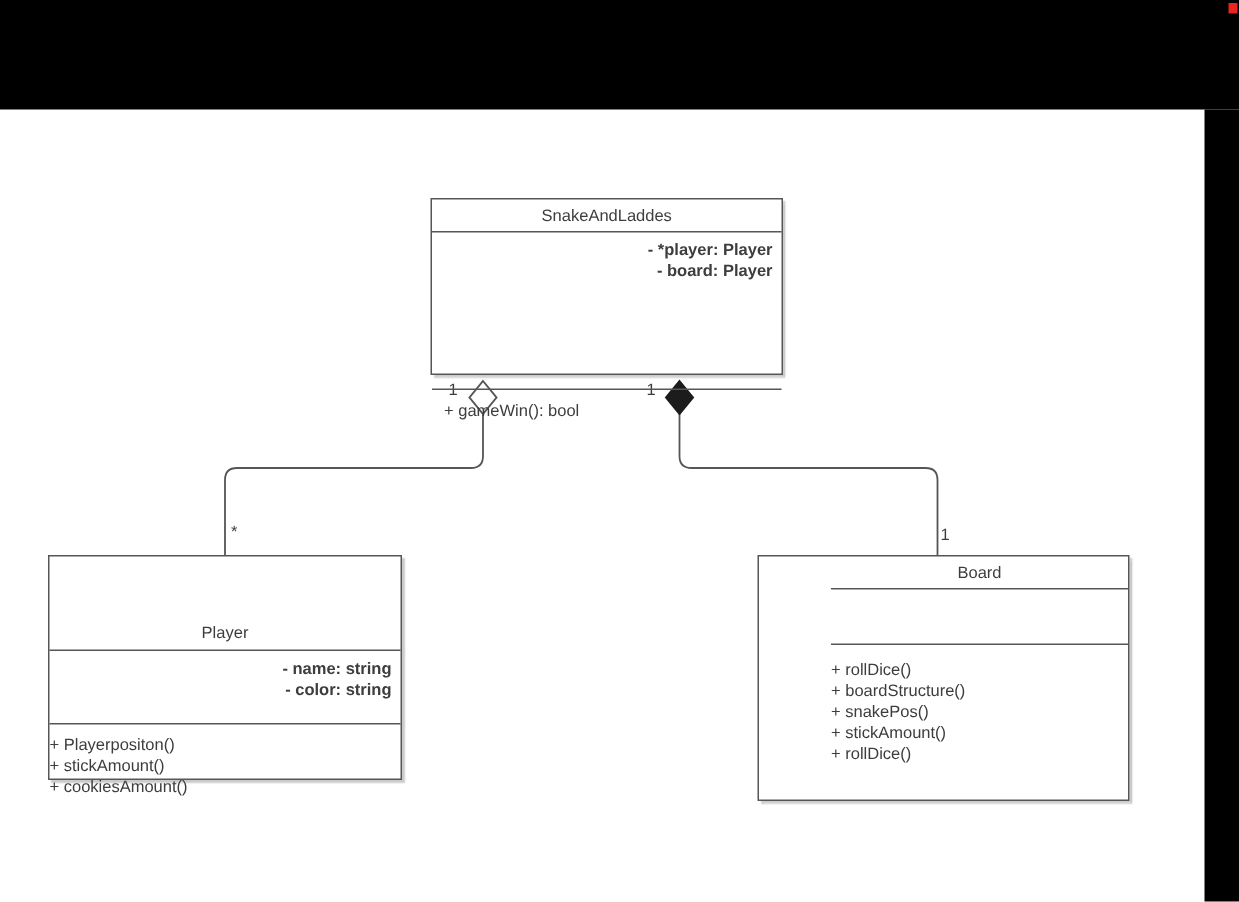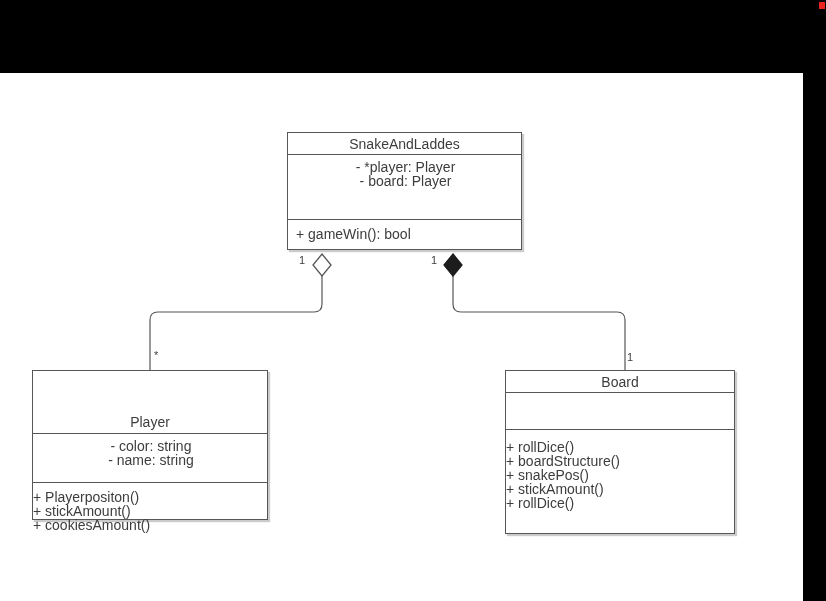--- a/index.html
+++ b/index.html
@@ -27,51 +27,52 @@
   .connectors { position: absolute; left: 0; top: 0; width: 826px; height: 601px; }
 
   .uml-class {
     position: absolute;
     background: #ffffff;
     border: 1px solid #565656;
     box-shadow: 2px 2px 1px rgba(160,160,160,0.55);
     box-sizing: border-box;
     display: flex; flex-direction: column;
     color: #3d3d3d;
-    font-size: 14px; line-height: 14px;
+    font-size: 11px; line-height: 14px;
   }
   .uml-title {
     display: flex; align-items: center; justify-content: center;
     flex: 0 0 auto;
   }
   .uml-attrs {
     border-top: 1px solid #565656;
     flex: 0 0 auto;
     padding: 5px 6px 0 8px;
     box-sizing: border-box;
-    text-align: center;
+    text-align: right;
+    font-weight: bold;
   }
   .uml-methods {
     border-top: 1px solid #565656;
     flex: 1 1 auto;
     padding-top: 7px;
     box-sizing: border-box;
   }
-  .uml-methods.left { text-align: left; padding-left: 8px; }
+  .uml-methods.left { text-align: left; padding-left: 8px; margin-top: 40px; }
   .uml-methods.center { text-align: left; }
 
   .class-snake  { left: 287px; top: 132px; width: 235px; height: 118px; }
   .class-snake  .uml-title { height: 21px; }
   .class-snake  .uml-attrs { height: 65px; }
 
   .class-player { left: 32px;  top: 370px; width: 236px; height: 150px; }
   .class-player .uml-title { height: 22px; margin-top: 40px; }
   .class-player .uml-attrs { height: 49px; }
 
-  .class-board  { left: 505px; top: 370px; width: 230px; height: 164px; }
+  .class-board  { left: 505px; top: 370px; width: 248px; height: 164px; padding-left: 48px; }
   .class-board  .uml-title { height: 21px; }
   .class-board  .uml-attrs { height: 37px; }
   .class-board  .uml-methods { padding-top: 10px; }
 
   .mult-label {
     position: absolute;
     color: #3d3d3d;
     font-size: 11px; line-height: 13px;
   }
   .mult-agg-src { left: 299px; top: 254px; }
@@ -107,22 +108,22 @@
       <div>- board: Player</div>
     </div>
     <div class="uml-methods left">
       <div>+ gameWin(): bool</div>
     </div>
   </div>
 
   <div class="uml-class class-player">
     <div class="uml-title">Player</div>
     <div class="uml-attrs">
+      <div>- name: string</div>
       <div>- color: string</div>
-      <div>- name: string</div>
     </div>
     <div class="uml-methods center">
       <div>+ Playerpositon()</div>
       <div>+ stickAmount()</div>
       <div>+ cookiesAmount()</div>
     </div>
   </div>
 
   <div class="uml-class class-board">
     <div class="uml-title">Board</div>

